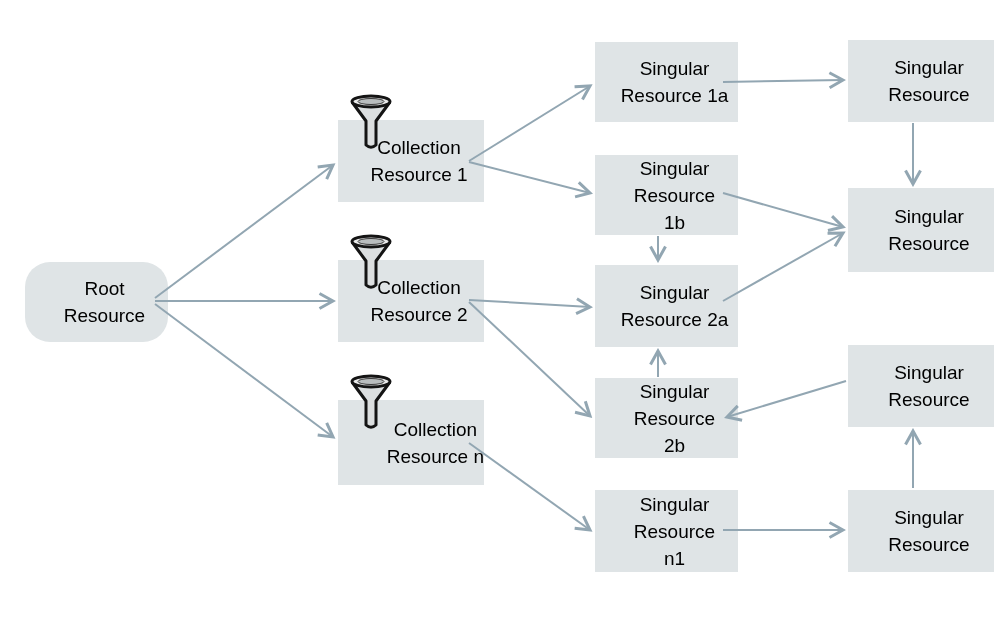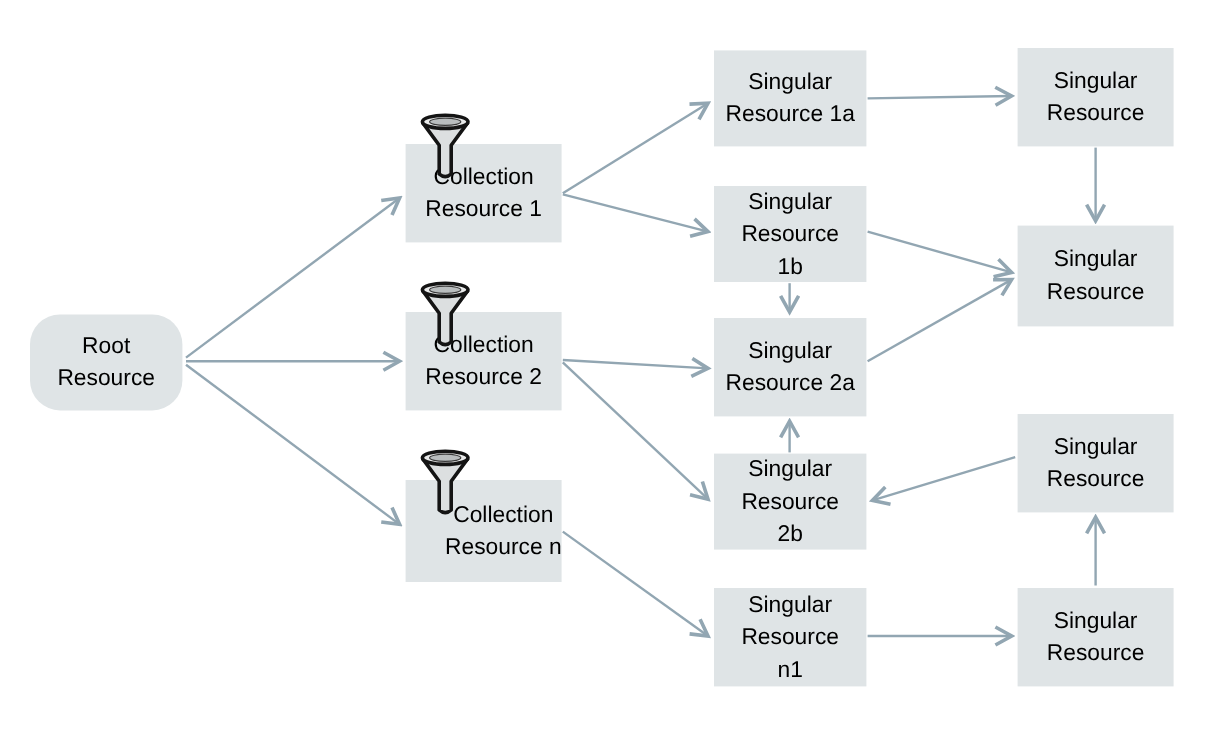--- a/index.html
+++ b/index.html
@@ -14,20 +14,21 @@
   .node {
     position: absolute;
     background: #dfe4e6;
     display: flex;
     align-items: center;
     justify-content: center;
     text-align: center;
     color: #000000;
     font-size: 19px;
     line-height: 27px;
+    padding-left: 16px;
   }
   .node-label { white-space: pre-line; }
   #arrow-layer {
     position: absolute;
     left: 0; top: 0;
     pointer-events: none;
   }
   .funnel {
     position: absolute;
     width: 44px;

